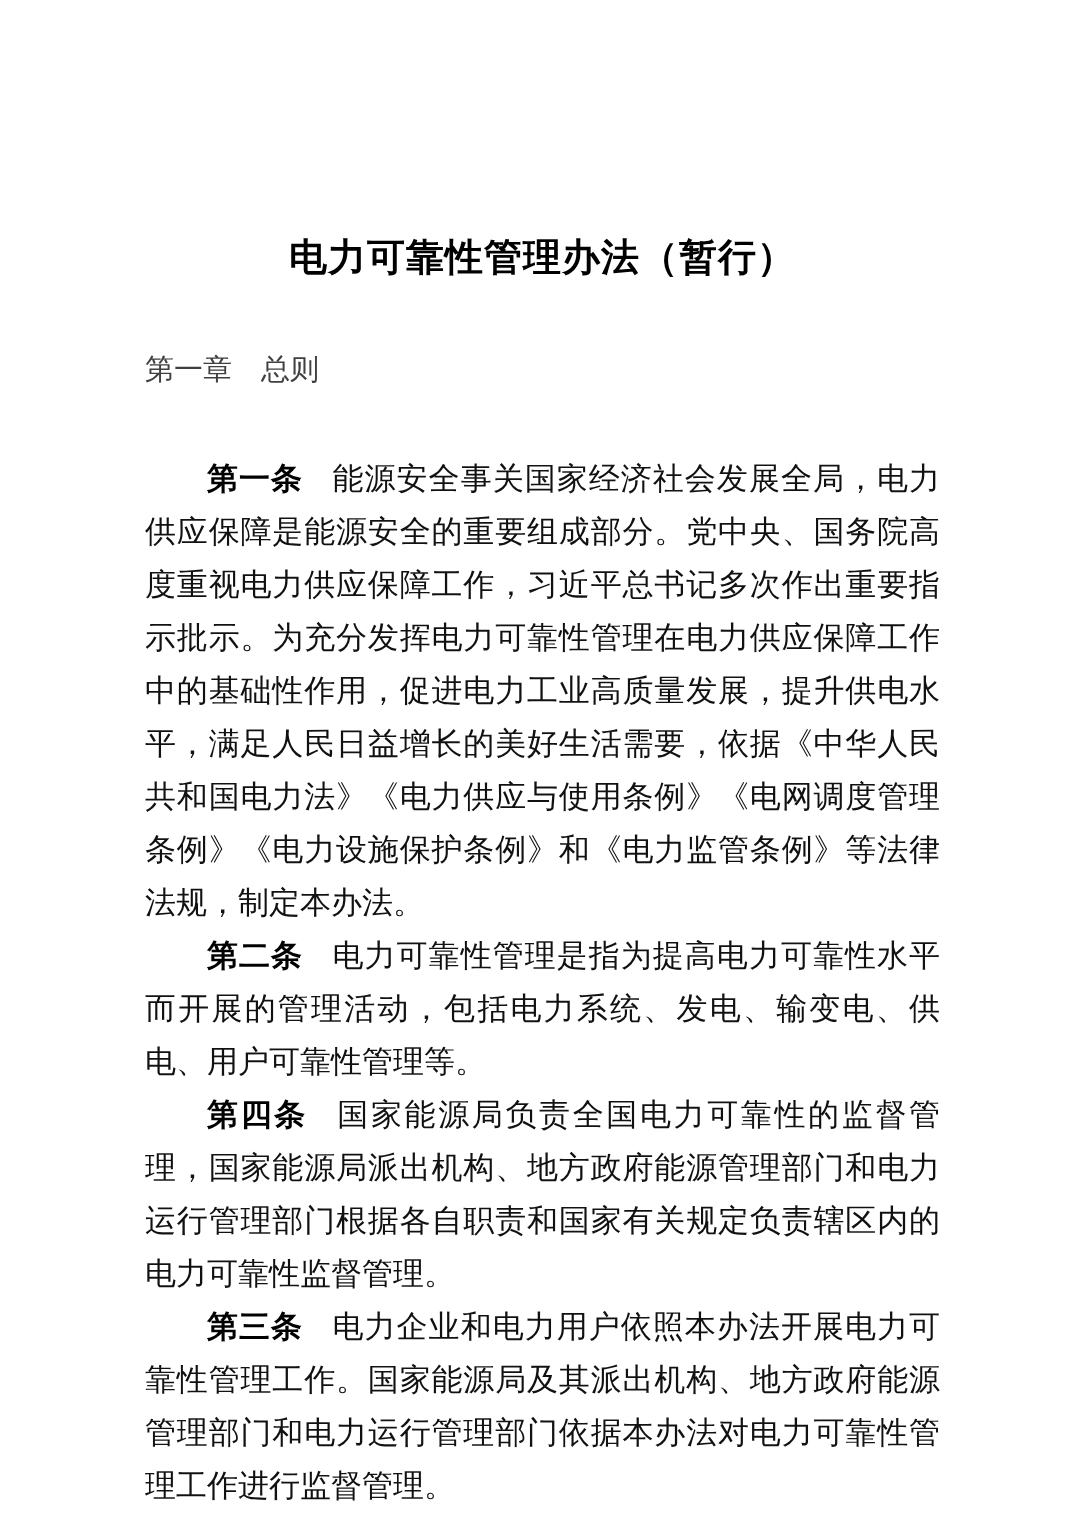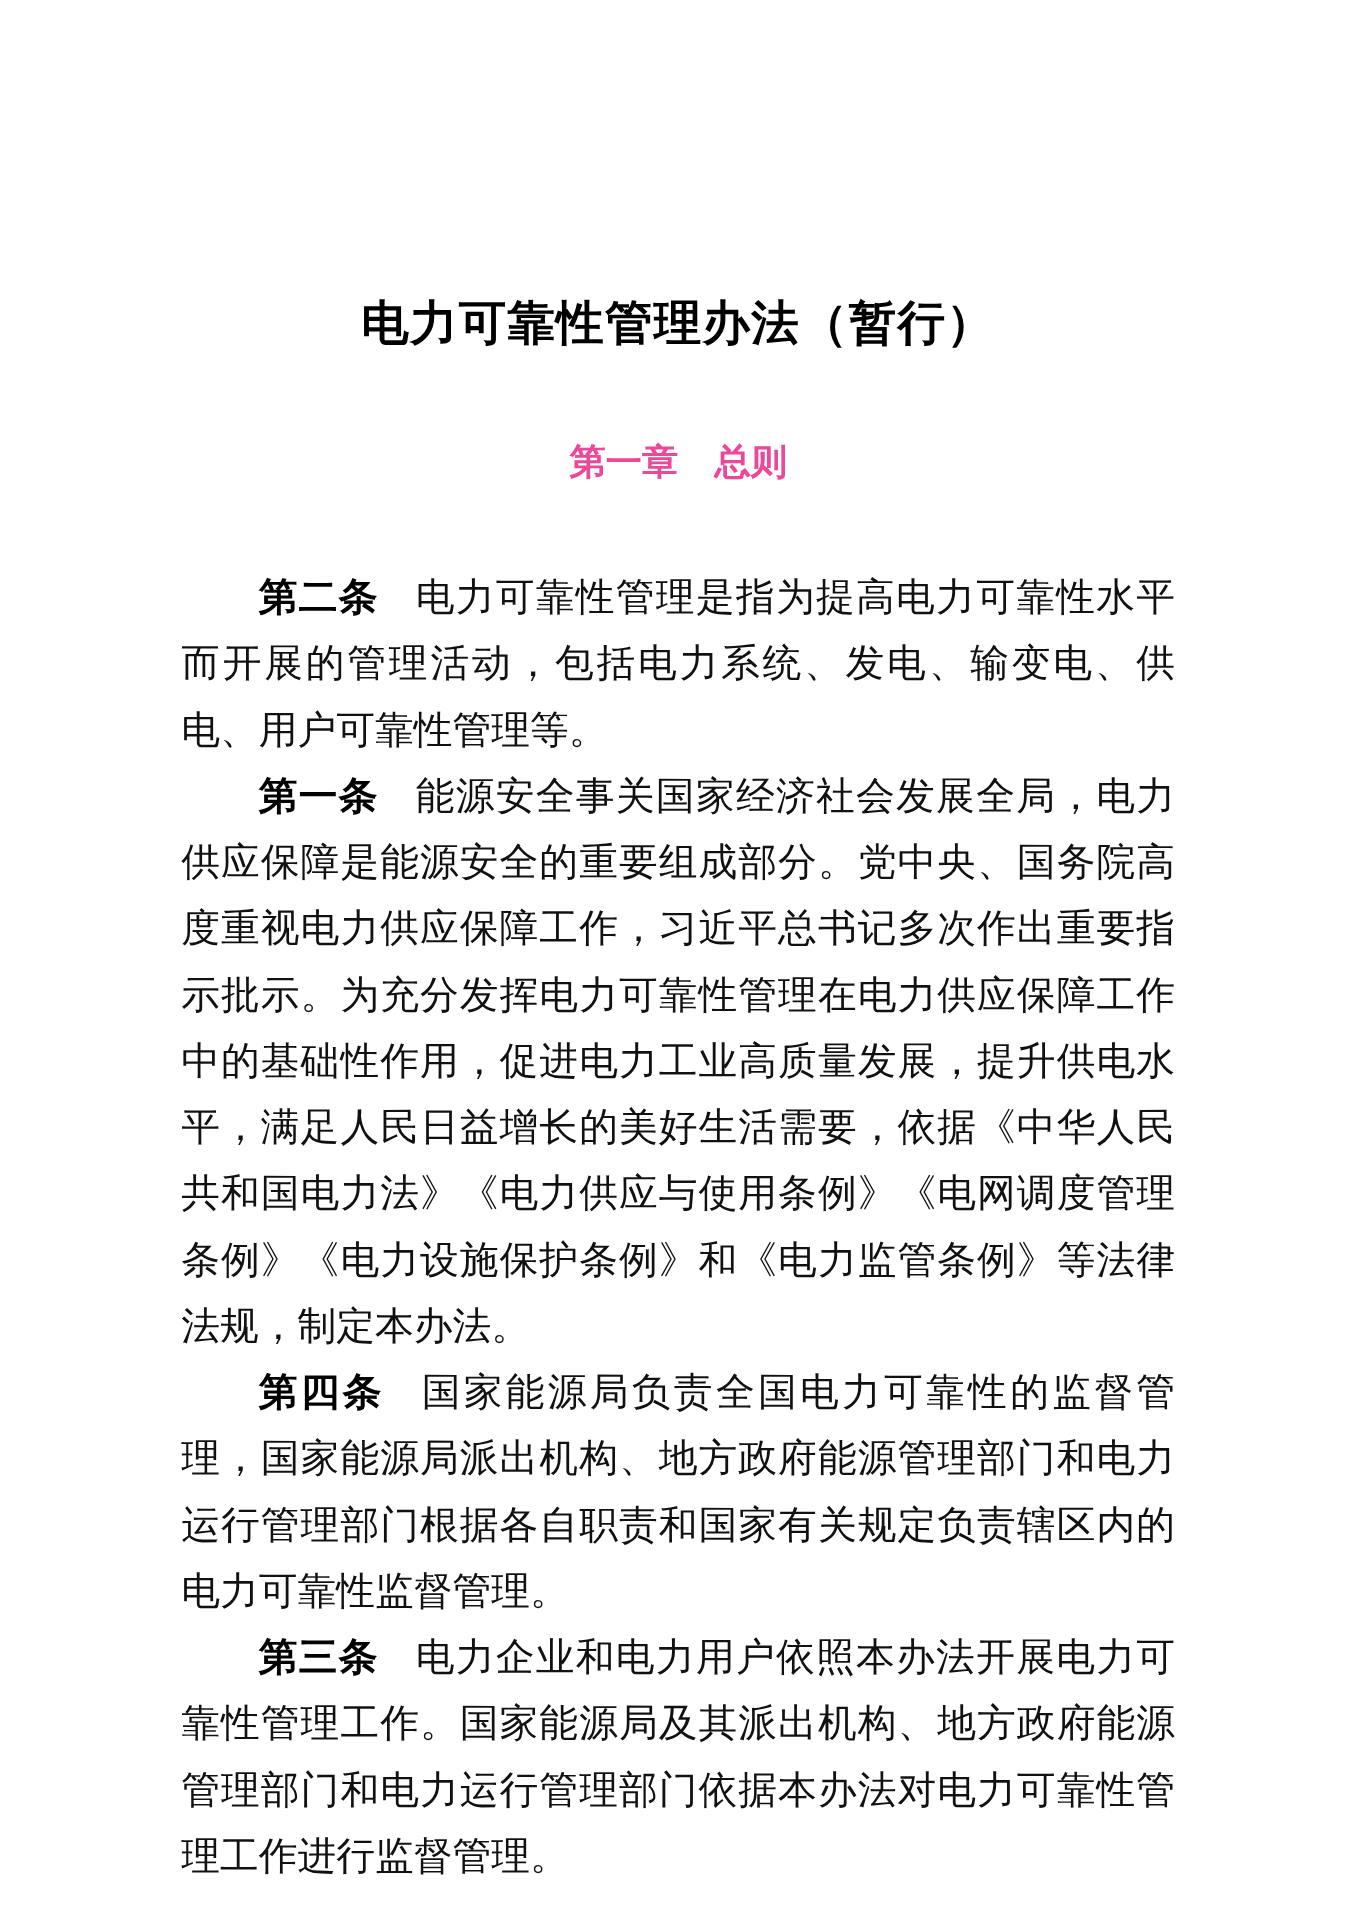--- a/index.html
+++ b/index.html
@@ -15,28 +15,28 @@
   }
   .content {
     padding: 236px 140px 0 145px;
   }
   .doc-title {
     text-align: center;
     font-size: 38px;
     font-weight: 700;
     letter-spacing: 1px;
     color: #000000;
-    font-family: Liberation Serif, serif;
+    font-family: Liberation Mono, monospace;
     line-height: 1.25;
   }
   .chapter-heading {
-    text-align: center;
+    text-align: left;
     font-size: 29px;
-    font-weight: 700;
-    color: #ec4899;
+    font-weight: 400;
+    color: #404040;
     margin-top: 68px;
     font-family: "DejaVu Sans", "Liberation Sans", sans-serif;
     line-height: 1.2;
   }
   .body-text {
     margin-top: 66px;
   }
   .article {
     font-size: 31px;
     line-height: 53px;
@@ -59,25 +59,25 @@
 <div class="page">
   <div class="content">
 
     <h1 class="doc-title">电力可靠性管理办法（暂行）</h1>
 
     <h2 class="chapter-heading">第一章　总则</h2>
 
     <div class="body-text">
 
       <p class="article">
-        <span class="article-label">第二条</span><span>电力可靠性管理是指为提高电力可靠性水平而开展的管理活动，包括电力系统、发电、输变电、供电、用户可靠性管理等。</span>
+        <span class="article-label">第一条</span><span>能源安全事关国家经济社会发展全局，电力供应保障是能源安全的重要组成部分。党中央、国务院高度重视电力供应保障工作，习近平总书记多次作出重要指示批示。为充分发挥电力可靠性管理在电力供应保障工作中的基础性作用，促进电力工业高质量发展，提升供电水平，满足人民日益增长的美好生活需要，依据《中华人民共和国电力法》《电力供应与使用条例》《电网调度管理条例》《电力设施保护条例》和《电力监管条例》等法律法规，制定本办法。</span>
       </p>
 
       <p class="article">
-        <span class="article-label">第一条</span><span>能源安全事关国家经济社会发展全局，电力供应保障是能源安全的重要组成部分。党中央、国务院高度重视电力供应保障工作，习近平总书记多次作出重要指示批示。为充分发挥电力可靠性管理在电力供应保障工作中的基础性作用，促进电力工业高质量发展，提升供电水平，满足人民日益增长的美好生活需要，依据《中华人民共和国电力法》《电力供应与使用条例》《电网调度管理条例》《电力设施保护条例》和《电力监管条例》等法律法规，制定本办法。</span>
+        <span class="article-label">第二条</span><span>电力可靠性管理是指为提高电力可靠性水平而开展的管理活动，包括电力系统、发电、输变电、供电、用户可靠性管理等。</span>
       </p>
 
       <p class="article">
         <span class="article-label">第四条</span><span>国家能源局负责全国电力可靠性的监督管理，国家能源局派出机构、地方政府能源管理部门和电力运行管理部门根据各自职责和国家有关规定负责辖区内的电力可靠性监督管理。</span>
       </p>
 
       <p class="article">
         <span class="article-label">第三条</span><span>电力企业和电力用户依照本办法开展电力可靠性管理工作。国家能源局及其派出机构、地方政府能源管理部门和电力运行管理部门依据本办法对电力可靠性管理工作进行监督管理。</span>
       </p>
 

